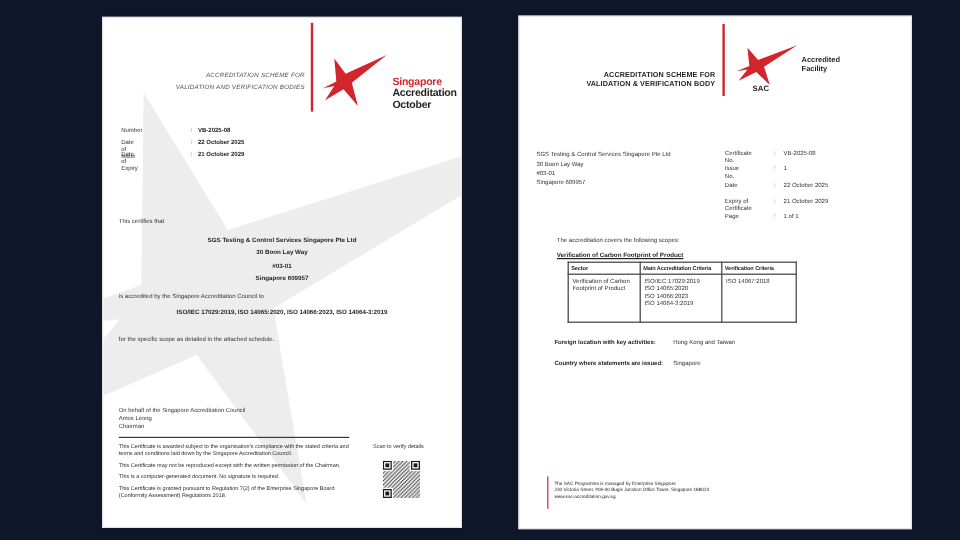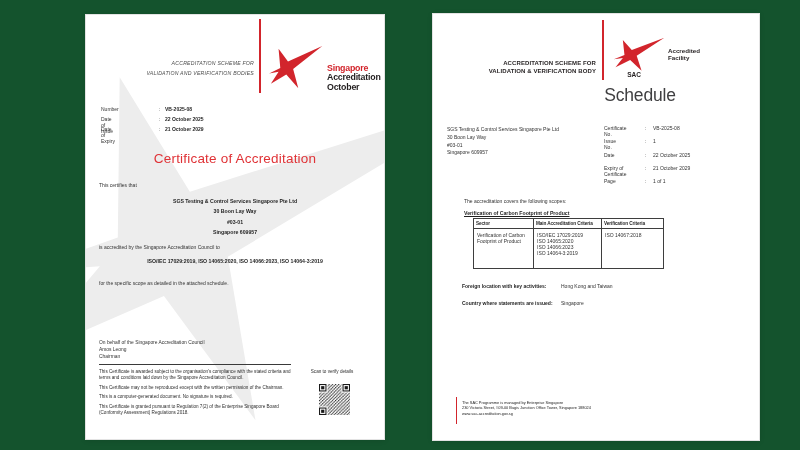--- a/index.html
+++ b/index.html
@@ -1,18 +1,18 @@
 <!DOCTYPE html>
 <html><head>
 <meta charset="utf-8">
 <style>
   * { margin:0; padding:0; box-sizing:border-box; }
   html,body { width:800px; height:450px; }
   body { font-family:"Liberation Sans", sans-serif; background:#ffffff; position:relative; overflow:hidden; }
-  .canvas { position:absolute; inset:0; background:#14532d; }
+  .canvas { position:absolute; inset:0; background:#0f172a; }
   .page { position:absolute; background:#ffffff; border:1px solid #e3e3e3; box-shadow:0 1px 5px rgba(0,0,0,.10); overflow:hidden; }
   .page-left  { left:85px;  top:14px; width:300px; height:426px; }
   .page-right { left:432px; top:13px; width:328px; height:428px; }
   .abs { position:absolute; }
 
   
   .watermark { left:-110px; top:45px; width:520px; height:380px; color:#ededed; transform:rotate(6deg); }
 
   
   .l-scheme { left:0; top:44px; width:168px; text-align:right; font-style:italic; font-size:5.2px; line-height:9.5px; color:#4d4d4d; letter-spacing:.2px; }
@@ -108,21 +108,20 @@
         <span class="col">:</span>
         <span class="val">22 October 2025</span>
       </div>
       <div class="frow">
         <span class="lab">Date of Expiry</span>
         <span class="col">:</span>
         <span class="val">21 October 2029</span>
       </div>
     </div>
 
-    <h1 class="abs l-title">Certificate of Accreditation</h1>
     <div class="abs l-certifies">This certifies that</div>
 
     <div class="abs l-company">
       <div>SGS Testing &amp; Control Services Singapore Pte Ltd</div>
       <div>30 Boon Lay Way</div>
       <div>#03-01</div>
       <div>Singapore 609957</div>
     </div>
 
     <div class="abs l-accredited">is accredited by the Singapore Accreditation Council to</div>
@@ -181,21 +180,20 @@
     <div class="abs r-divider"></div>
     <svg class="abs r-star">
         <use href="#sac-star"></use>
       </svg>
     <div class="abs r-sac">SAC</div>
     <div class="abs r-accredited">
       <div>Accredited</div>
       <div>Facility</div>
     </div>
 
-    <h1 class="abs r-title">Schedule</h1>
 
     <div class="abs r-address">
       <div>SGS Testing &amp; Control Services Singapore Pte Ltd</div>
       <div>30 Boon Lay Way</div>
       <div>#03-01</div>
       <div>Singapore 609957</div>
     </div>
 
     <div class="abs r-fields">
       <div class="frow">

